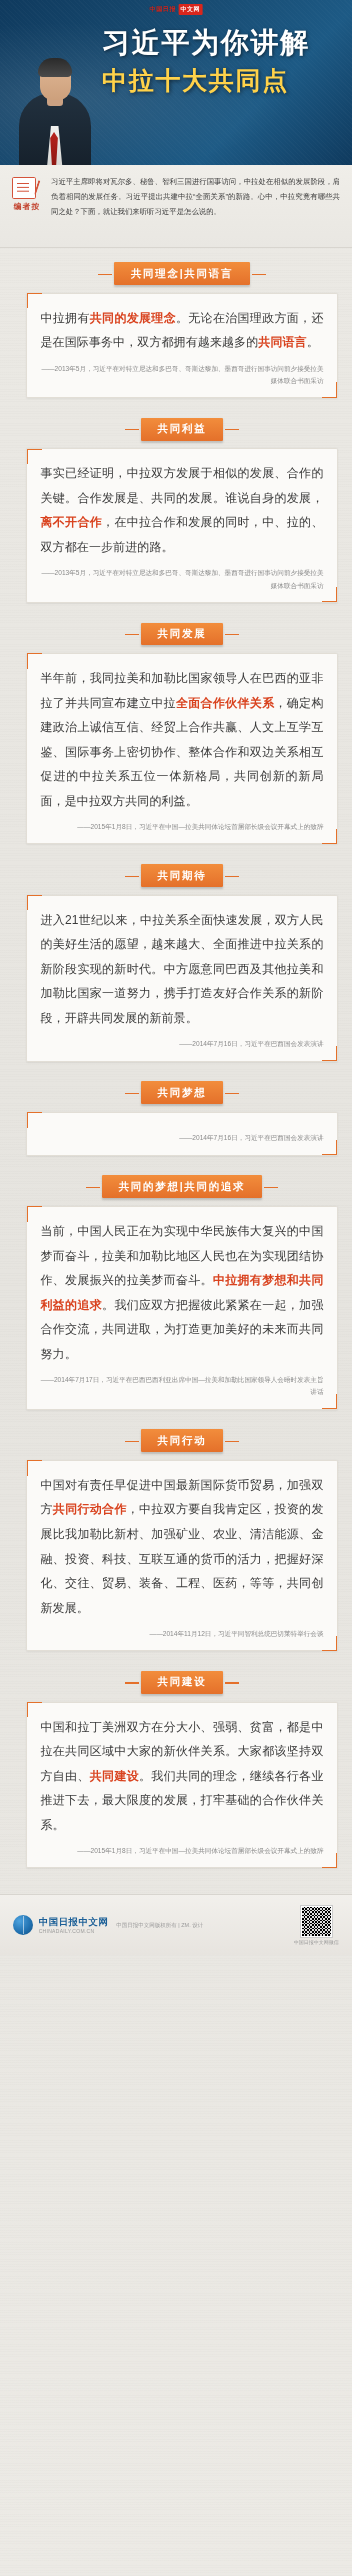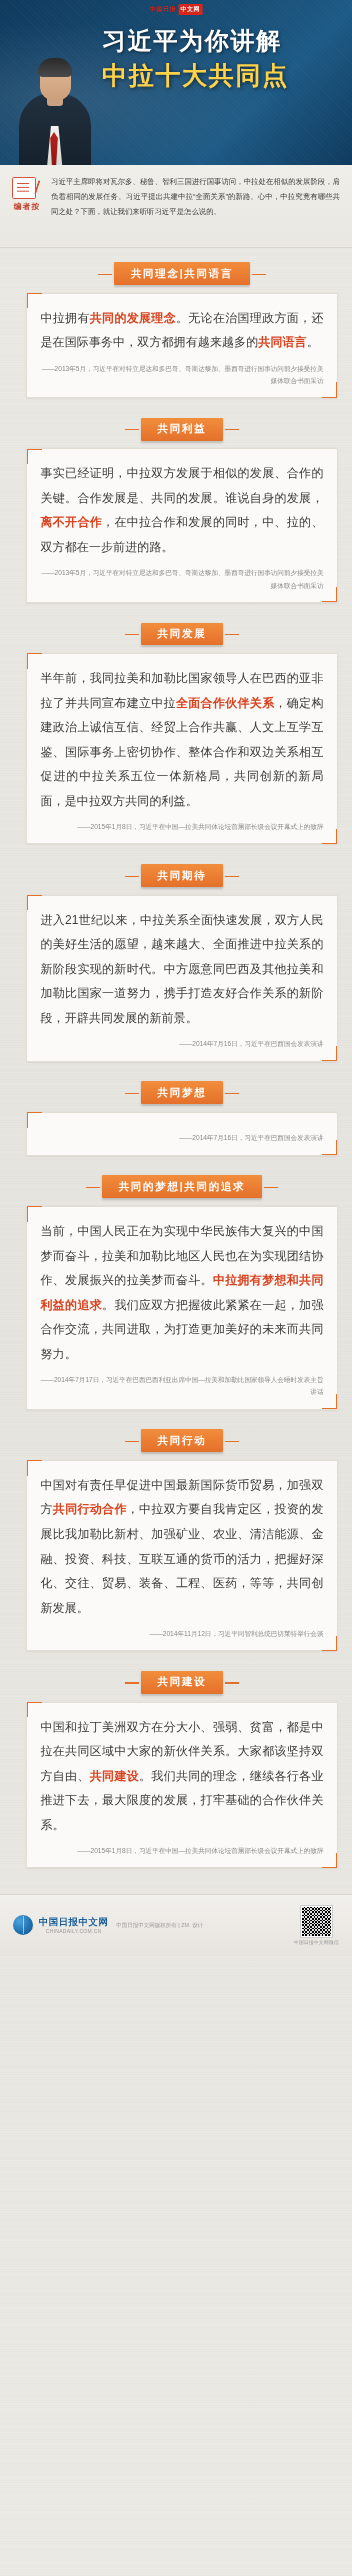--- a/index.html
+++ b/index.html
@@ -110,21 +110,21 @@
     border-radius: 17px 17px 5.5px 5.5px;
   }
   .header-title {
     position: absolute;
     left: 102px;
     top: 26.4px;
     right: 7.7px;
     z-index: 5;
   }
   .title-line1 {
-    font-size: 24px;
+    font-size: 28px;
     font-weight: bold;
     color: #ffffff;
     letter-spacing: 1.7px;
     text-shadow: 1.1px 1.1px 3.3px rgba(0,0,0,0.55);
     line-height: 1.22;
   }
   .title-line2 {
     margin-top: 4.4px;
     font-size: 25px;
     font-weight: bold;
@@ -274,21 +274,20 @@
     border-top: 0.6px solid #d8d5cf;
     padding: 11px 13.2px 10px;
     display: flex;
     align-items: center;
     justify-content: space-between;
   }
   .footer-brand {
     display: flex;
     align-items: center;
     gap: 5.5px;
-    text-align: center;
   }
   .fb-globe {
     width: 20px; height: 20px;
     border-radius: 50%;
     background: radial-gradient(circle at 32% 30%, #4da3df 0%, #1f6fae 60%, #14507f 100%);
     position: relative;
     flex: none;
   }
   .fb-globe::after {
     content: "";

